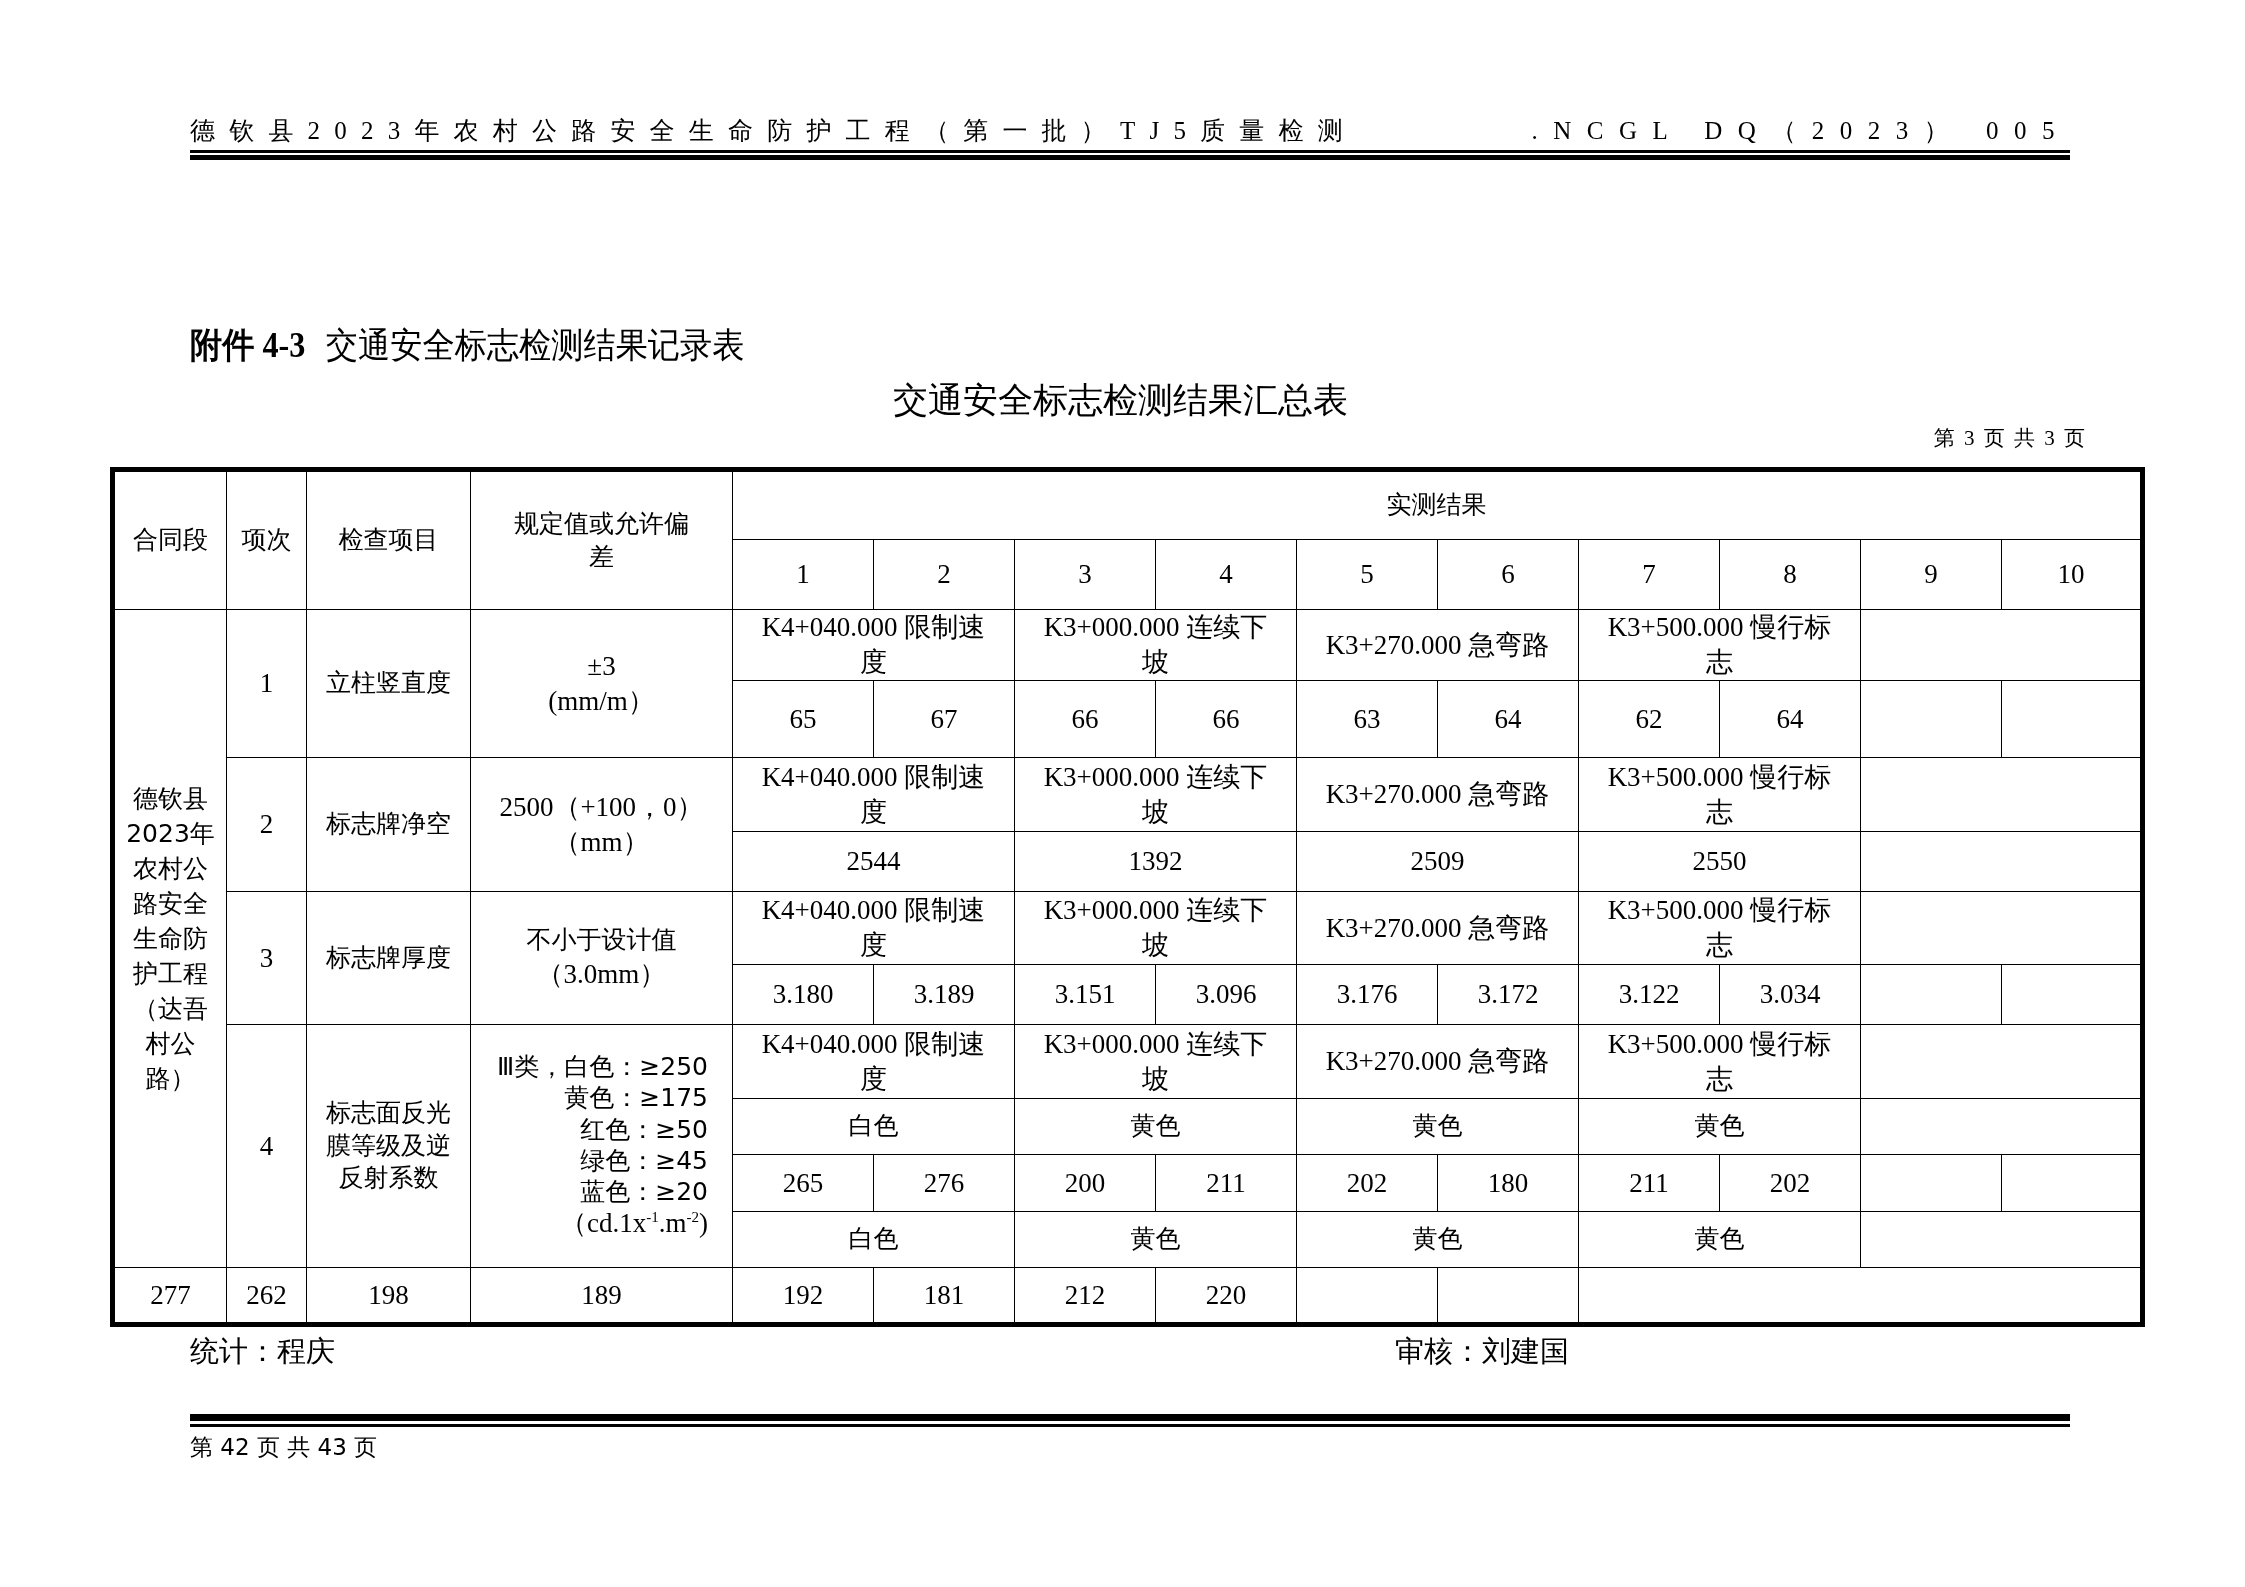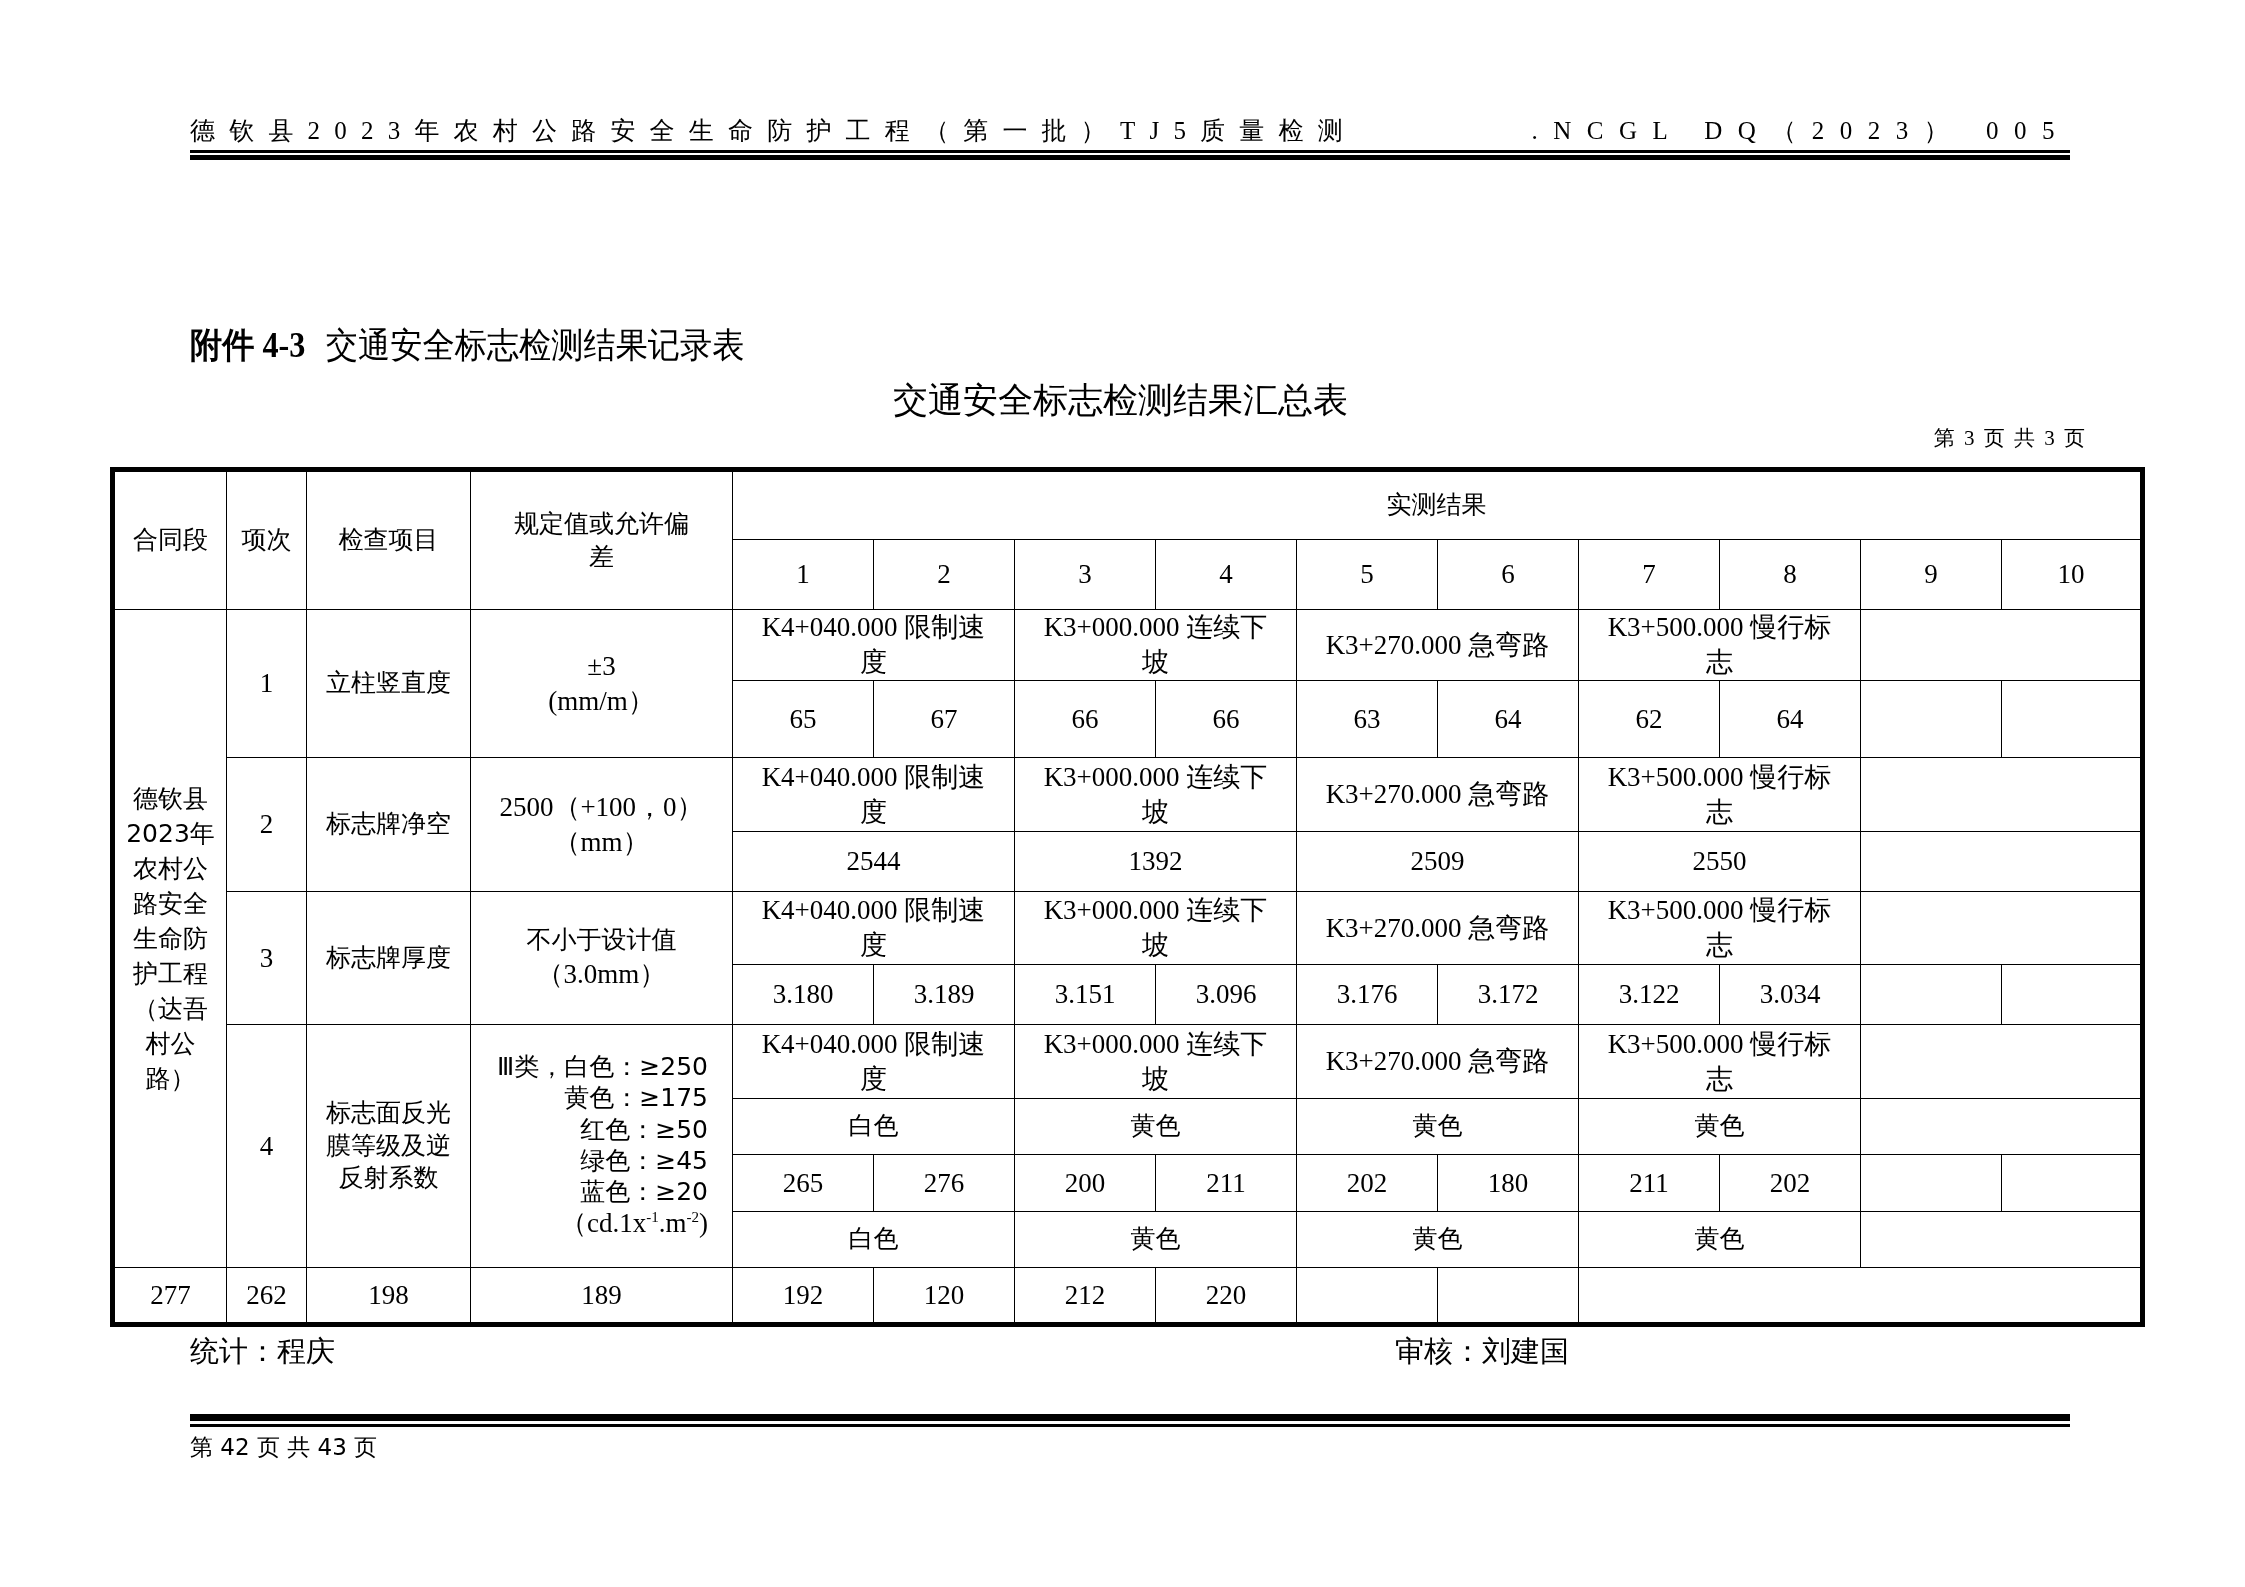--- a/index.html
+++ b/index.html
@@ -222,21 +222,21 @@
     <td colspan="2" class="cjk">黄色</td>
     <td colspan="2"></td>
   </tr>
   <tr style="height:57px">
 
     <td class="num">277</td>
     <td class="num">262</td>
     <td class="num">198</td>
     <td class="num">189</td>
     <td class="num">192</td>
-    <td class="num">120</td>
+    <td class="num">181</td>
     <td class="num">212</td>
     <td class="num">220</td>
     <td class="num"></td>
     <td class="num"></td>
   </tr>
 </tbody>
   </table>
 
 <div class="sign" style="left:190px">统计：程庆</div>
 <div class="sign" style="left:1395px">审核：刘建国</div>

